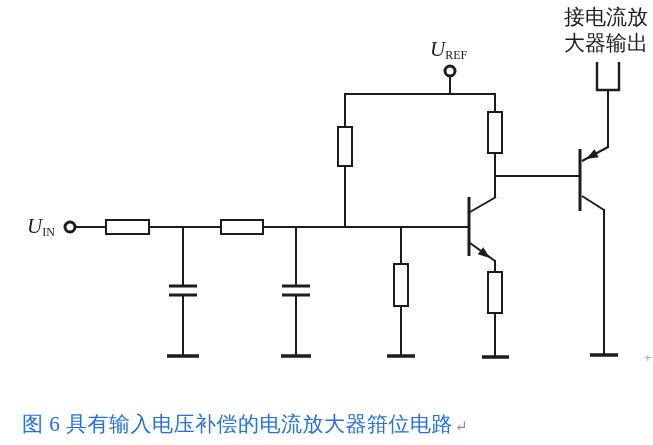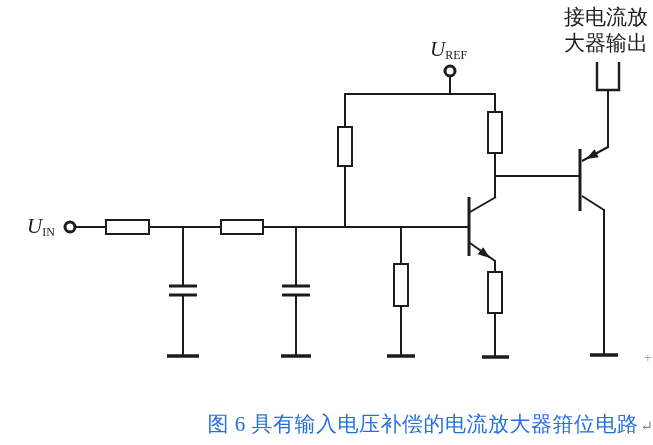--- a/index.html
+++ b/index.html
@@ -2,21 +2,21 @@
 <html><head>
 <meta charset="utf-8">
 <style>
   html,body{margin:0;padding:0;}
   body{
     width:653px;height:445px;background:#ffffff;position:relative;overflow:hidden;
     font-family:"Liberation Serif","DejaVu Serif",serif;
   }
   #schematic{position:absolute;left:0;top:0;}
   .caption{
-    position:absolute;left:0;top:410px;width:653px;text-align:right;text-indent:22px;
+    position:absolute;left:0;top:410px;width:653px;text-align:left;text-indent:22px;
     font-size:21px;letter-spacing:0.5px;color:#2470DE;white-space:nowrap;
   }
   .para-mark{color:#8c8c8c;font-size:15px;letter-spacing:0;margin-left:2px;}
   .anchor-mark{
     position:absolute;left:644px;top:350px;color:#adadad;font-size:13px;
     font-family:"Liberation Sans","DejaVu Sans",sans-serif;
   }
   svg text{fill:#1c1c1c;}
 </style>
 </head>

